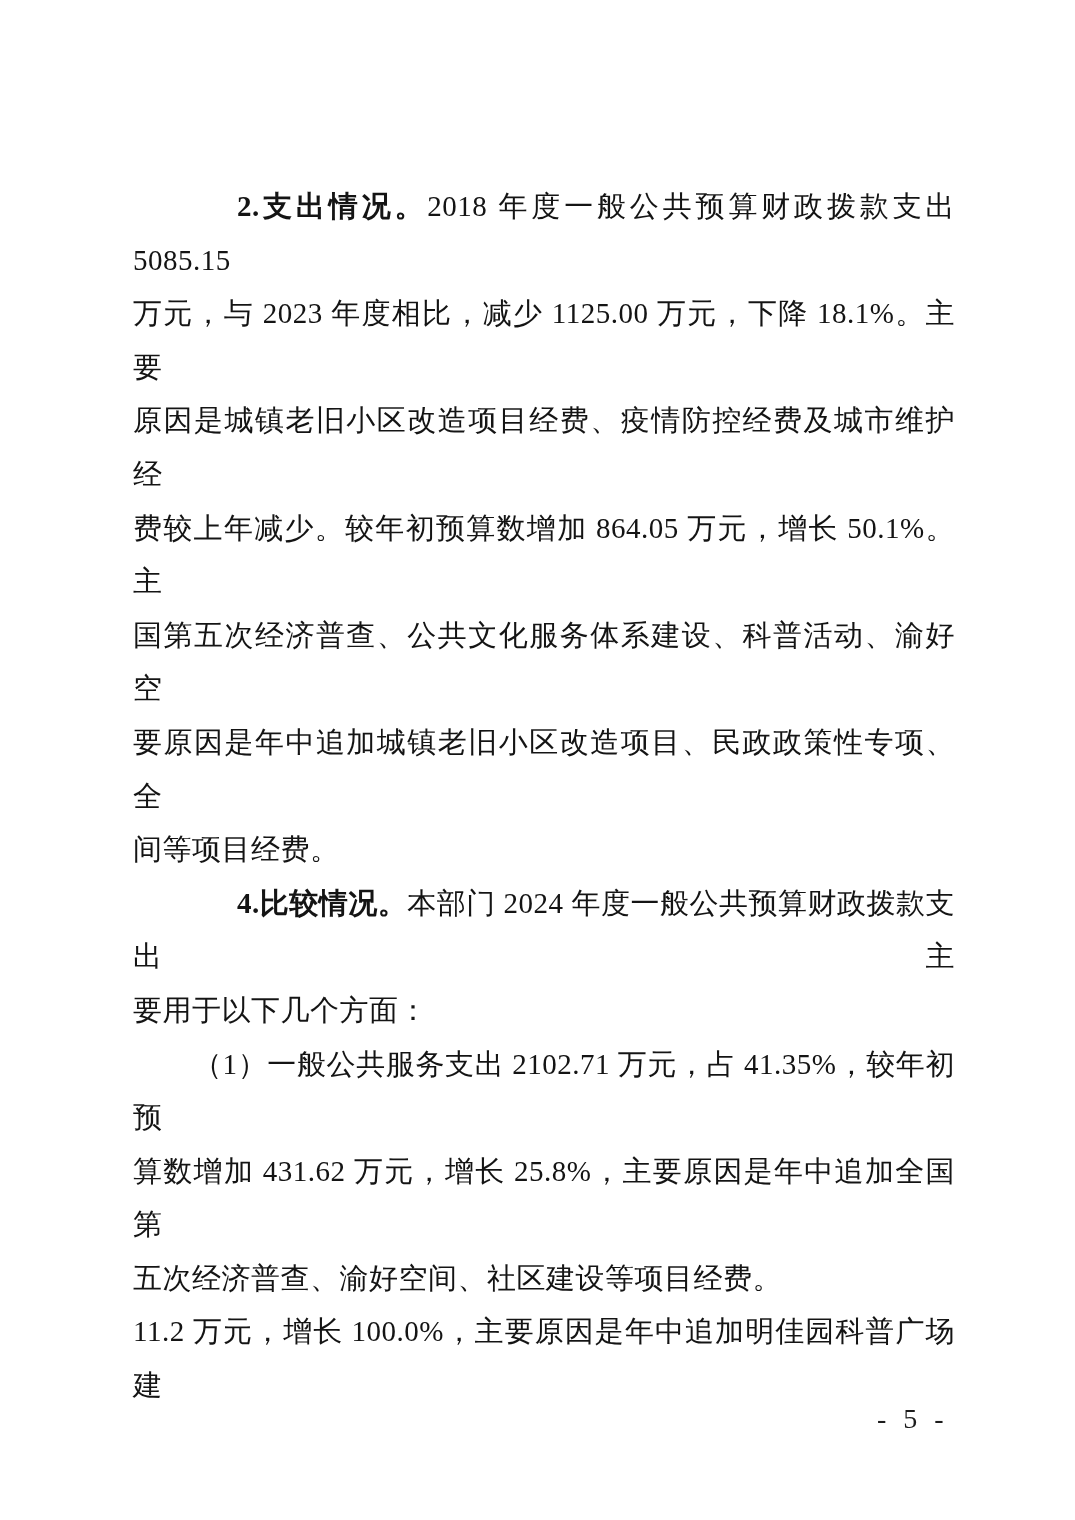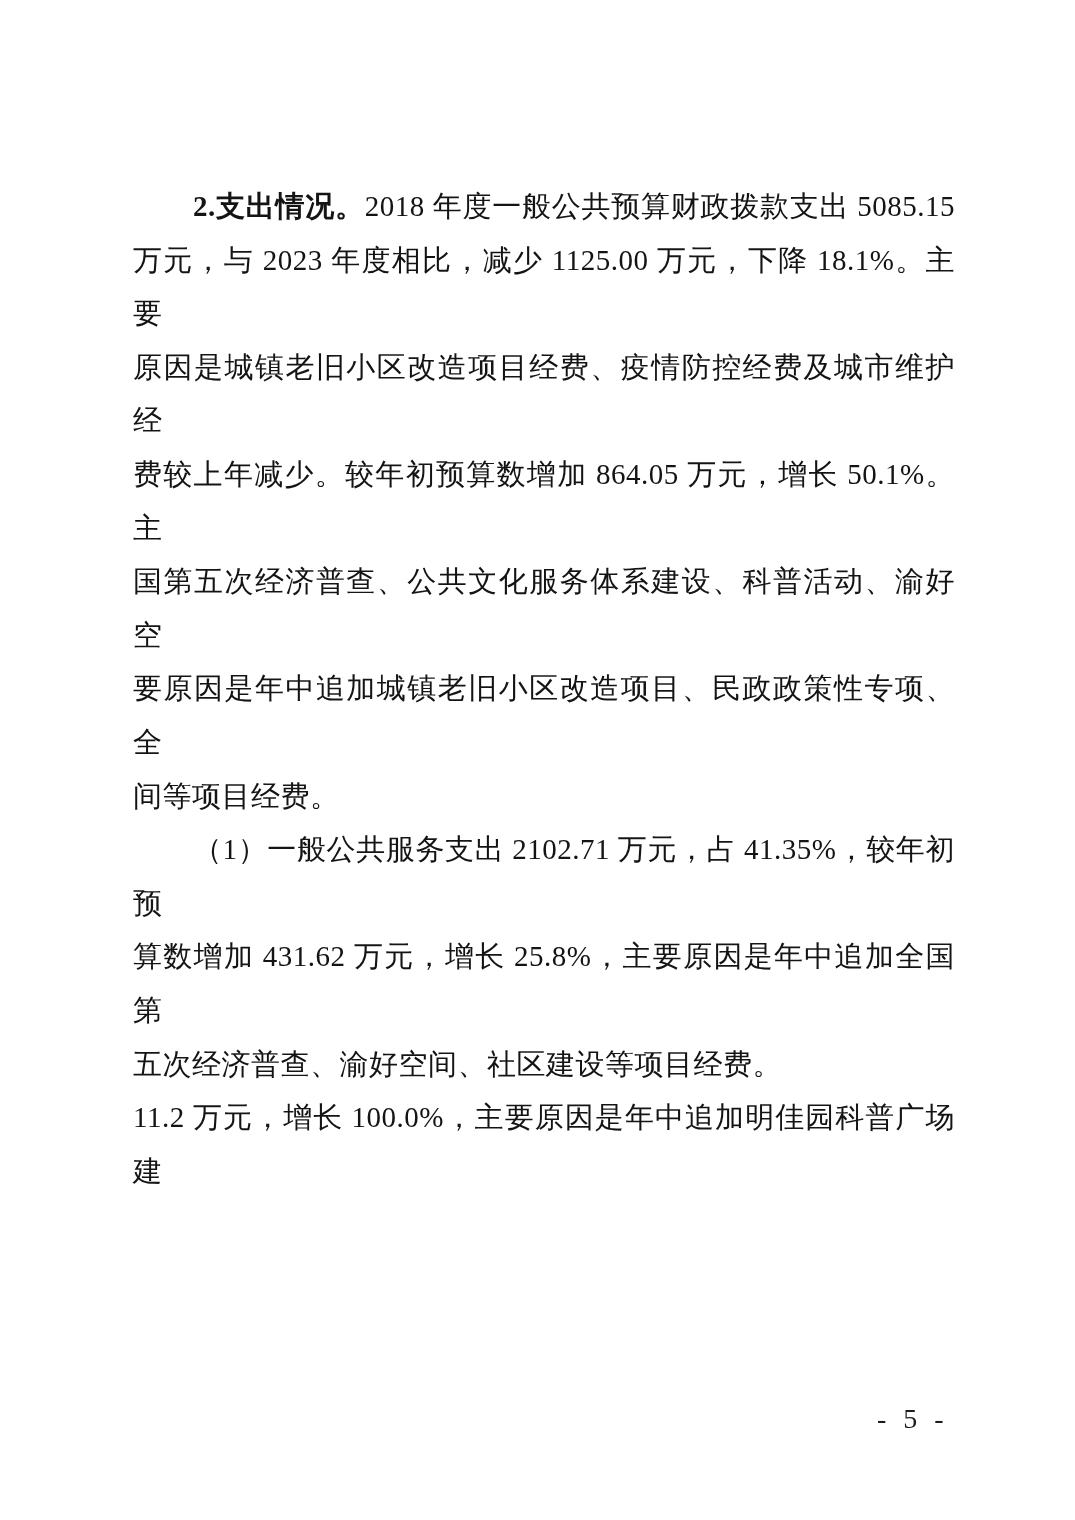--- a/index.html
+++ b/index.html
@@ -32,21 +32,21 @@
     text-align: justify;
     text-align-last: justify;
     text-justify: inter-character;
     min-height: 53.6px;
   }
   .line.end {
     text-align: left;
     text-align-last: left;
   }
   .line.indent { text-indent: 60px; }
-  .b { font-weight: 700; }
+  .b { font-weight: 700; margin-left: 44px; }
   .footer {
     position: absolute;
     left: 877px;
     top: 1403px;
     font-size: 28px;
     letter-spacing: 5px;
     color: #1c1c1c;
     white-space: pre;
   }
 </style>
@@ -62,20 +62,24 @@
       <div class="line">原因是城镇老旧小区改造项目经费、疫情防控经费及城市维护经</div>
       <div class="line">费较上年减少。较年初预算数增加 864.05 万元，增长 50.1%。主</div>
       <div class="line">国第五次经济普查、公共文化服务体系建设、科普活动、渝好空</div>
       <div class="line">要原因是年中追加城镇老旧小区改造项目、民政政策性专项、全</div>
       <div class="line end">间等项目经费。</div>
     </div>
 
     <div class="para">
     </div>
 
+    <div class="para">
+      <div class="line indent"><span class="b">4.比较情况。</span><span>本部门 2024 年度一般公共预算财政拨款支出主</span></div>
+      <div class="line end">要用于以下几个方面：</div>
+    </div>
 
     <div class="para">
       <div class="line indent">（1）一般公共服务支出 2102.71 万元，占 41.35%，较年初预</div>
       <div class="line">算数增加 431.62 万元，增长 25.8%，主要原因是年中追加全国第</div>
       <div class="line end">五次经济普查、渝好空间、社区建设等项目经费。</div>
     </div>
 
     <div class="para">
       <div class="line">11.2 万元，增长 100.0%，主要原因是年中追加明佳园科普广场建</div>
 

